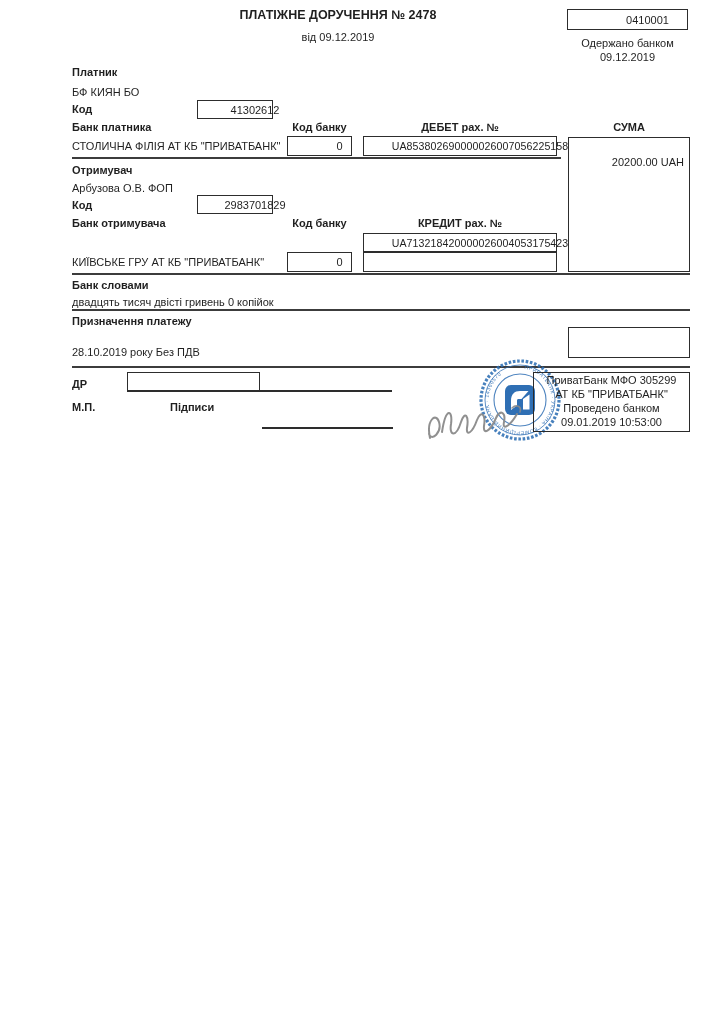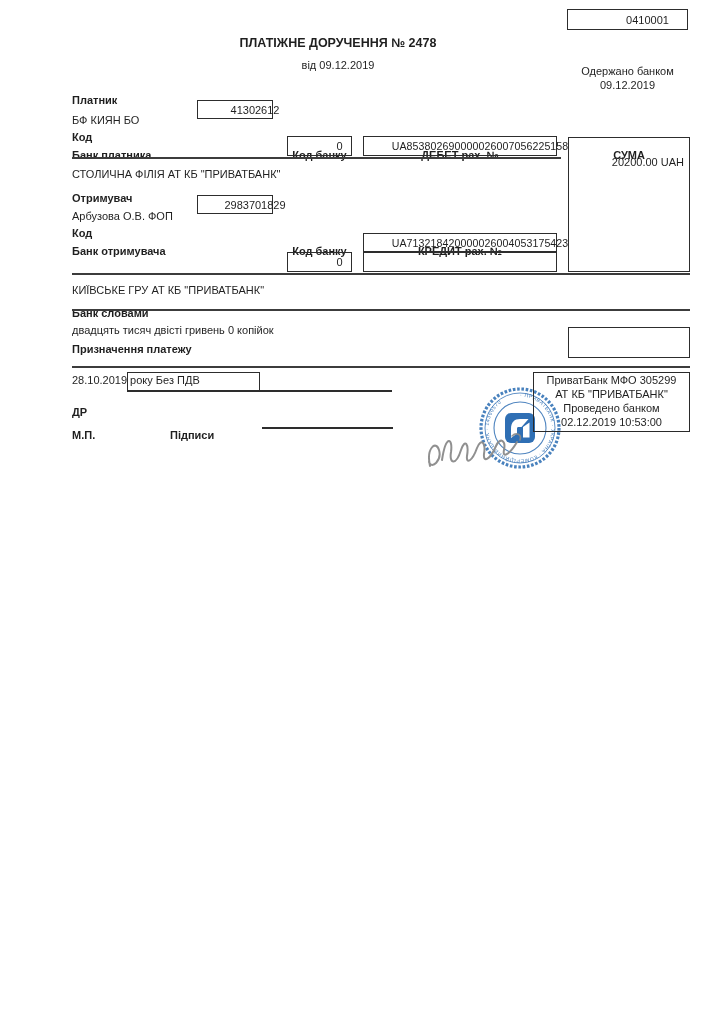--- a/index.html
+++ b/index.html
@@ -1,21 +1,21 @@
 <!DOCTYPE html>
 <html><head>
 <meta charset="utf-8">
 <style>
   html,body { margin:0; padding:0; background:#ffffff; }
   .page {
     position:relative; width:724px; height:1024px; background:#ffffff;
     font-family:"Liberation Sans","DejaVu Sans",sans-serif;
     color:#1f1f1f; font-size:11px; overflow:hidden;
   }
-  .abs { position:absolute; white-space:nowrap;margin-top:28px; }
+  .abs { position:absolute; white-space:nowrap; }
   .b   { font-weight:bold; }
   .ctr { text-align:center; }
   .box {
     position:absolute; border:1.4px solid #2d2d2d; box-sizing:border-box;
     display:flex; align-items:center; justify-content:center; background:transparent;padding-left:40px;
   }
   .sep { position:absolute; height:2px; background:#3c3c3c; }
   .thinline { position:absolute; height:1.5px; background:#2d2d2d; }
   .mono-ish { letter-spacing:0.1px; font-size:10.6px; }
   .stampbox {
@@ -116,16 +116,16 @@
     <svg width="110" height="62" viewBox="0 0 110 62">
       <path d="M10 52 C6 34 16 26 19 36 C22 46 12 56 9 48 M22 46 C26 20 33 24 31 38 C29 50 36 52 41 36 C45 24 49 30 47 42 C46 50 52 48 57 34 C61 24 66 28 64 40 C63 49 70 46 76 32 C80 23 86 26 84 36 C82 45 90 40 97 28" fill="none" stroke="#8a8a8a" stroke-width="2" stroke-linecap="round" opacity="0.95"></path>
       <path d="M92 22 C96 18 102 20 100 26" fill="none" stroke="#8a8a8a" stroke-width="1.6" stroke-linecap="round" opacity="0.9"></path>
     </svg>
   </div>
 
   <div class="stampbox" style="left:533px;top:372px;width:157px;height:60px">
     <div>ПриватБанк МФО 305299</div>
     <div>АТ КБ "ПРИВАТБАНК"</div>
     <div>Проведено банком</div>
-    <div>02.12.2019 10:53:00</div>
+    <div>09.01.2019 10:53:00</div>
   </div>
 
 </div>
 
 </body></html>

